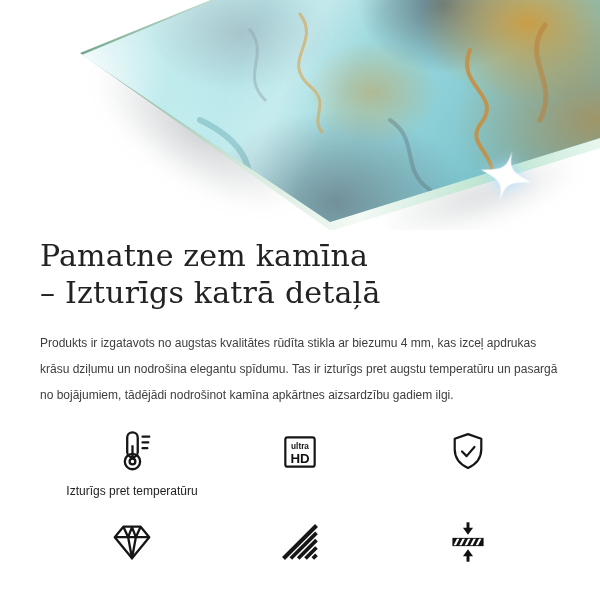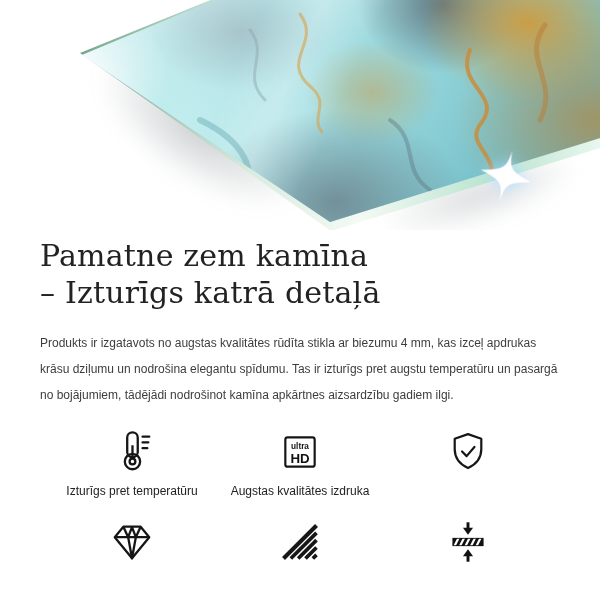--- a/index.html
+++ b/index.html
@@ -113,21 +113,20 @@
     </div>
 
     <div class="feature">
       <div class="ficon">
         <svg width="44" height="44" viewBox="0 0 48 48">
           <rect class="stroke" x="8" y="8" width="32" height="32" rx="2.5" stroke-width="2.8"></rect>
           <text x="24" y="20.5" font-size="9" font-weight="700" text-anchor="middle" fill="#111" font-family="Liberation Sans, sans-serif">ultra</text>
           <text x="24" y="35.5" font-size="14.5" font-weight="700" text-anchor="middle" fill="#111" font-family="Liberation Sans, sans-serif">HD</text>
         </svg>
       </div>
-      <div class="flabel">Augstas kvalitātes izdruka</div>
     </div>
 
     <div class="feature">
       <div class="ficon">
         <svg width="44" height="44" viewBox="0 0 48 48">
           <path class="stroke" d="M24 4.5 L38.5 9.5 L38.5 21 C38.5 31.5 32 37.8 24 41.5 C16 37.8 9.5 31.5 9.5 21 L9.5 9.5 Z" stroke-width="2.5" stroke-linejoin="round"></path>
           <path class="stroke" d="M17.5 23.5 L22.5 28.5 L31 18.5" stroke-width="2.8" stroke-linecap="round" stroke-linejoin="round"></path>
         </svg>
       </div>
     </div>

